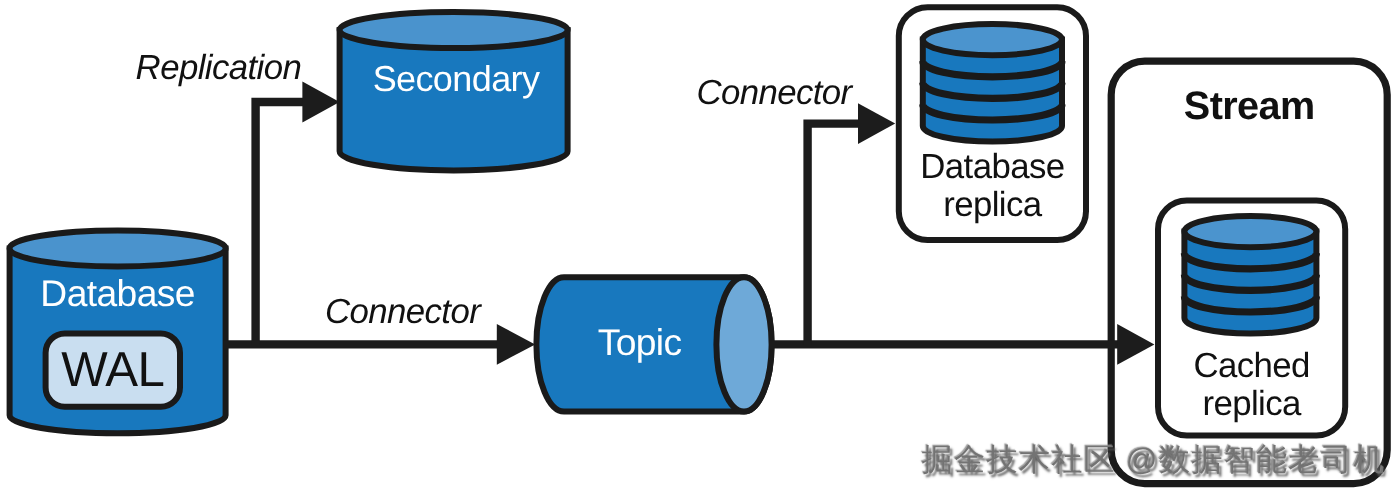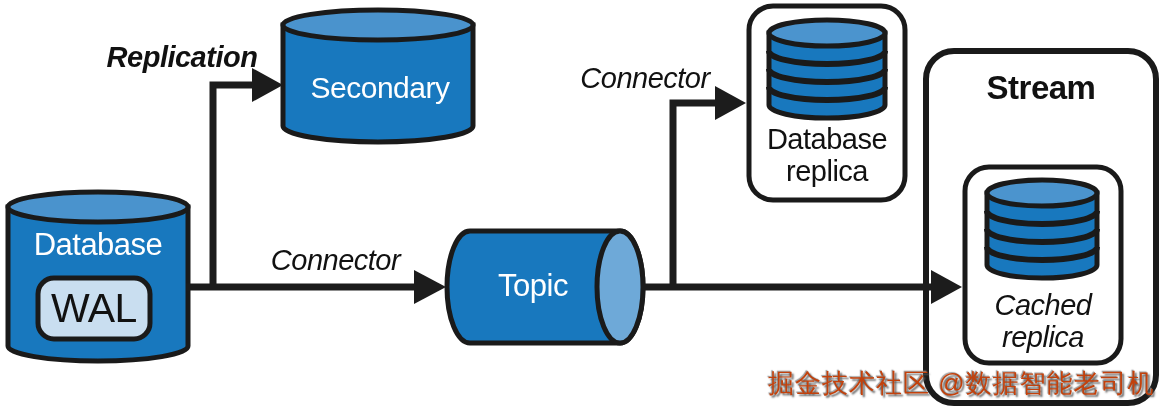--- a/index.html
+++ b/index.html
@@ -33,21 +33,21 @@
   .label.white { color: #ffffff; }
   .label.italic { font-style: italic; }
   .label.bold { font-weight: 700; justify-content: space-between; }
   .label span { display: block; }
   .watermark {
     position: absolute;
     left: 768px;
     top: 366px;
     font-size: 26px;
     letter-spacing: 1px;
-    color: #c2410c;
+    color: #737373;
     text-shadow: 2px 2px 2px #5e5e5e, -1px -1px 1px #9a9a9a;
     white-space: nowrap;
   }
 </style>
 </head>
 <body>
 
 <div class="canvas">
 
   <svg width="1162" height="408" viewBox="0 0 1162 408">
@@ -108,41 +108,41 @@
     <g>
       <path class="edge-line" d="M 673 287 L 673 103 L 717 103"></path>
       <path class="edge-head" d="M 746 103 L 715 86 L 715 120 Z"></path>
     </g>
   </svg>
 
   <div class="label white" style="left:8px; top:226px; width:180px; height:38px; font-size:31px;">Database</div>
 
   <div class="label" style="left:38px; top:278px; width:112px; height:61px; font-size:41px;">WAL</div>
 
-  <div class="label white" style="left:285px; top:50px; width:190px; height:76px; font-size:30px;">
+  <div class="label white" style="left:285px; top:50px; width:190px; height:76px; font-size:30px;justify-content:space-between;">
     <span>Secondary</span>
   </div>
 
-  <div class="label italic" style="left:96px; top:40px; width:172px; height:34px; font-size:29px;font-weight:bold;">Replication</div>
+  <div class="label italic" style="left:96px; top:40px; width:172px; height:34px; font-size:29px;">Replication</div>
 
   <div class="label italic" style="left:258px; top:244px; width:155px; height:32px; font-size:29px;">Connector</div>
 
   <div class="label white" style="left:450px; top:266px; width:166px; height:40px; font-size:31px;">Topic</div>
 
   <div class="label italic" style="left:570px; top:62px; width:150px; height:32px; font-size:29px;">Connector</div>
 
   <div class="label" style="left:752px; top:120px; width:150px; height:70px; font-size:29px;">
     <span>Database</span>
     <span>replica</span>
   </div>
 
   <div class="label bold" style="left:928px; top:70px; width:226px; height:82px; font-size:33px;">
     <span>Stream</span>
   </div>
 
-  <div class="label" style="left:968px; top:285px; width:150px; height:72px; font-size:29px;font-style:italic;">
+  <div class="label" style="left:968px; top:285px; width:150px; height:72px; font-size:29px;">
     <span>Cached</span>
     <span>replica</span>
   </div>
 
   <div class="watermark">掘金技术社区 @数据智能老司机</div>
 
 </div>
 
 </body></html>

